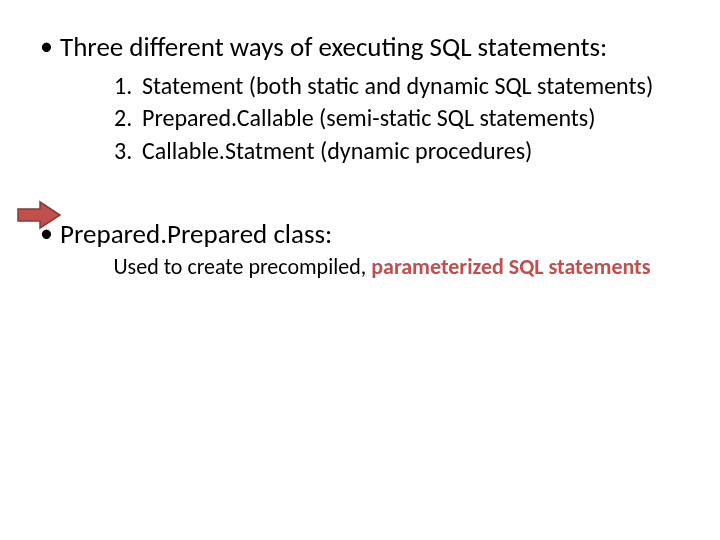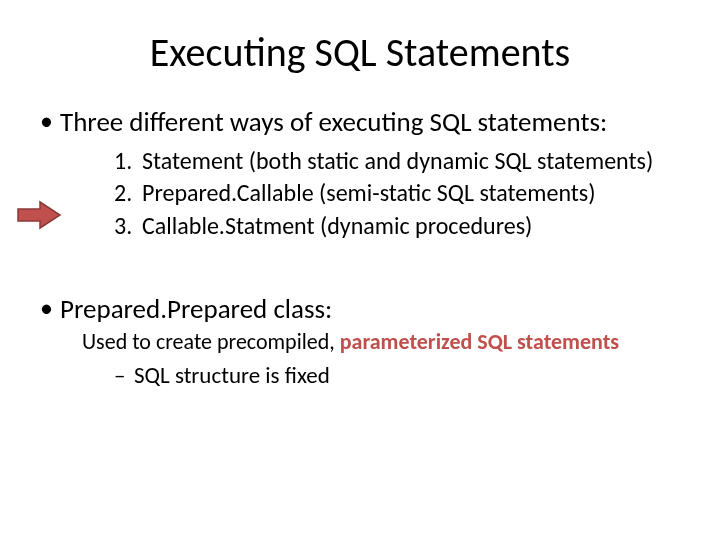--- a/index.html
+++ b/index.html
@@ -62,20 +62,21 @@
   ol.numlist > li::before {
     content: counter(num) ".";
     position: absolute;
     left: 0;
     top: 0;
   }
   .subtext {
     font-size: 22px;
     line-height: 1.3;
     margin: 2px 0 4px 22px;
+    text-align: center;
   }
   .accent { color: #C0504D; font-weight: 700; }
   ul.dash {
     list-style: none;
     margin: 4px 0 0 0;
     padding: 0 0 0 54px;
   }
   ul.dash > li {
     font-size: 23px;
     line-height: 1.35;
@@ -93,21 +94,20 @@
     left: 16px;
     top: 200px;
   }
   .gap { height: 22px; }
 </style>
 </head>
 <body>
 
 <div class="slide">
 
-  <div class="title">Executing SQL Statements</div>
 
   <ul class="top">
     <li>
       <span>Three different ways of executing SQL statements:</span>
       <ol class="numlist">
         <li>Statement (both static and dynamic SQL statements)</li>
         <li>Prepared.Callable (semi-static SQL statements)</li>
         <li>Callable.Statment (dynamic procedures)</li>
       </ol>
     </li>
@@ -115,21 +115,20 @@
 
   <div class="gap"></div>
 
   <ul class="top">
     <li>
       <span>Prepared.Prepared class:</span>
       <div class="subtext">
         <span>Used to create precompiled, </span><span class="accent">parameterized SQL statements</span>
       </div>
       <ul class="dash">
-        <li>SQL structure is fixed</li>
       </ul>
     </li>
   </ul>
 
   <svg class="arrow" width="46" height="30">
     <polygon points="2,9 24,9 24,2 44,15 24,28 24,21 2,21" fill="#C0504D"></polygon>
     <polygon fill="none" stroke-width="1.5" points="2,9 24,9 24,2 44,15 24,28 24,21 2,21" stroke="#8B3A38"></polygon>
   </svg>
 
 </div>

